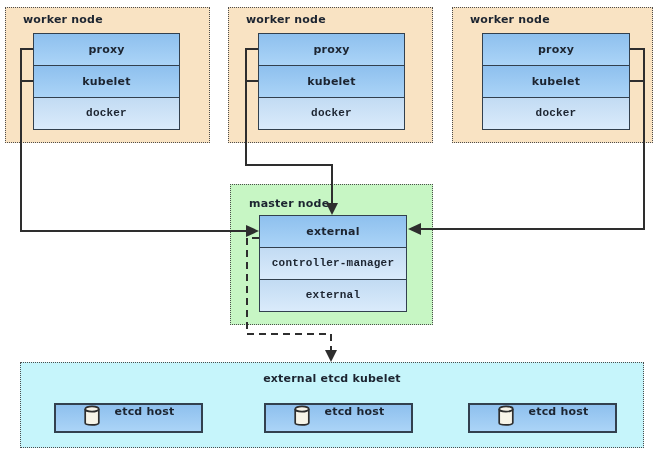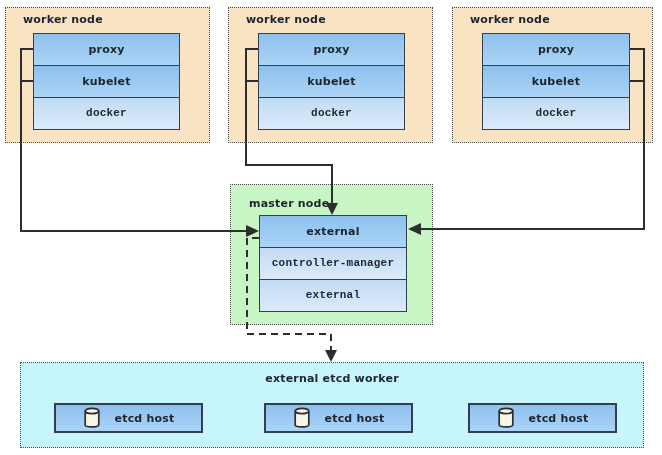--- a/index.html
+++ b/index.html
@@ -16,21 +16,21 @@
   .group-title.centered{left:0;right:0;text-align:center;}
   .stack{position:absolute;box-sizing:border-box;border:1px solid var(--box-border,#32404e);}
   .row{height:31px;line-height:31px;text-align:center;font-size:11px;letter-spacing:.2px;}
   .row + .row{border-top:1px solid var(--box-border,#32404e);}
   .row.mid{background:linear-gradient(180deg,var(--box-blue-top,#8ec0ee),var(--box-blue-bottom,#abd4f7));}
   .row.light{background:linear-gradient(180deg,var(--box-light-top,#c2dbf3),var(--box-light-bottom,#daebfb));font-family:Liberation Mono, monospace;}
   .host{
     position:absolute;box-sizing:border-box;width:149px;height:30px;
     border:2px solid var(--host-border,#32404e);
     background:linear-gradient(180deg,var(--box-blue-top,#8ec0ee),var(--box-blue-bottom,#abd4f7));
-    display:flex;align-items:center;justify-content:center;gap:14px;
+    display:flex;align-items:flex-start;justify-content:center;gap:14px;
     font-size:11px;letter-spacing:.2px;
   }
   .host .db-icon{flex:0 0 auto;display:block;}
   svg.wires{position:absolute;left:0;top:0;pointer-events:none;}
   svg.wires path{fill:none;stroke:var(--line,#2e2e2e);stroke-width:2;}
   svg.wires path.dashed{stroke-dasharray:7 5;}
   svg.wires polygon{fill:var(--line,#2e2e2e);stroke:none;}
 </style>
 </head>
 <body>
@@ -67,21 +67,21 @@
   <div class="group master" style="left:230px;top:184px;width:203px;height:141px">
     <div class="group-title" style="left:18px;top:12px">master node</div>
     <div class="stack" style="left:28px;top:30px;width:148px">
       <div class="row mid">external</div>
       <div class="row light">controller-manager</div>
       <div class="row light">external</div>
     </div>
   </div>
 
   <div class="group etcd" style="left:20px;top:362px;width:624px;height:86px">
-    <div class="group-title centered" style="top:9px">external etcd worker</div>
+    <div class="group-title centered" style="top:9px">external etcd kubelet</div>
 
     <div class="host" style="left:33px;top:40px">
       <svg class="db-icon" width="18" height="22" viewBox="0 0 18 22">
         <path d="M2.2 4 V18 C2.2 20.6 15.8 20.6 15.8 18 V4" fill="#f7f4e8" stroke="#2e2e2e" stroke-width="1.7"></path>
         <ellipse cx="9" cy="4" rx="6.8" ry="2.7" fill="#f7f4e8" stroke="#2e2e2e" stroke-width="1.7"></ellipse>
       </svg>
       <span>etcd host</span>
     </div>
 
     <div class="host" style="left:243px;top:40px">

